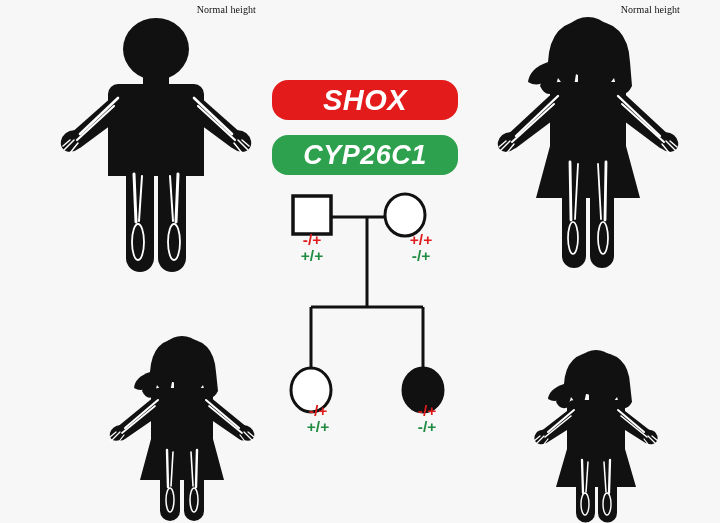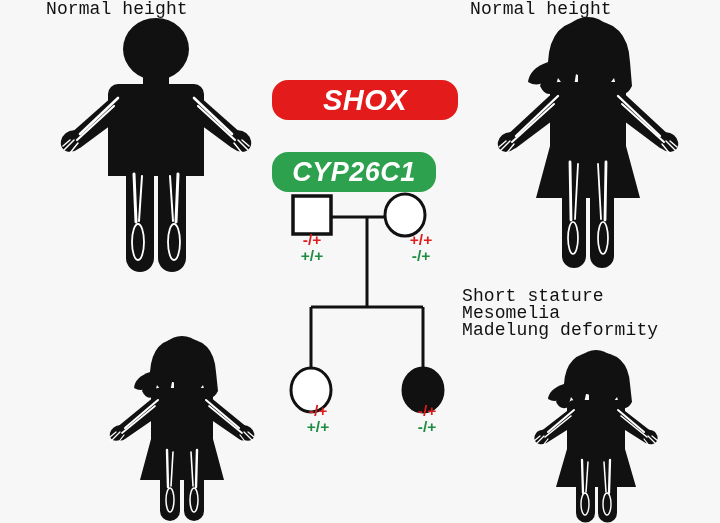--- a/index.html
+++ b/index.html
@@ -12,25 +12,25 @@
     width: 720px;
     height: 523px;
     background: #f7f7f7;
     overflow: hidden;
     font-family: "Liberation Sans", sans-serif;
   }
 
   
   .caption {
     position: absolute;
-    text-align: left;
+    text-align: right;
     color: #111111;
-    font-size: 18px;
+    font-size: 10px;
     line-height: 17px;
-    font-family: Liberation Mono, monospace;
+    font-family: Liberation Serif, serif;
     white-space: pre;
     letter-spacing: 0.1px;
   }
   #cap-father  { left:  46px; top:   1px; width: 210px; }
   #cap-mother  { left: 470px; top:   1px; width: 210px; }
   #cap-daughter1 { left:  46px; top: 292px; width: 230px; }
   #cap-daughter2 { left: 462px; top: 288px; width: 240px; }
 
   
   .gene-badge {
@@ -44,22 +44,22 @@
     font-weight: bold;
     font-family: "Liberation Sans", sans-serif;
     letter-spacing: 0.5px;
   }
   #gene-shox {
     left: 272px; top: 80px;
     width: 186px; height: 40px;
     font-size: 29px;
   }
   #gene-cyp26c1 {
-    left: 272px; top: 152px;
-    width: 164px; height: 40px;
+    left: 272px; top: 135px;
+    width: 186px; height: 40px;
     font-size: 27px;
   }
 
   
   #pedigree {
     position: absolute;
     left: 265px; top: 185px;
     width: 200px; height: 275px;
   }
 
@@ -249,23 +249,20 @@
       <path d="M152 100 L161 109 M156 100 L162 105 M148 103 L155 112" stroke-width="1.2"></path>
       <path d="M75 118 L76 155" stroke-width="2.4"></path>
       <path d="M81 120 L79 154" stroke-width="1.6"></path>
       <path d="M105 118 L104 155" stroke-width="2.4"></path>
       <path d="M99 120 L101 154" stroke-width="1.6"></path>
       <ellipse cx="78" cy="168" rx="4" ry="12" stroke-width="1.5"></ellipse>
       <ellipse cx="102" cy="168" rx="4" ry="12" stroke-width="1.5"></ellipse>
     </g>
   </svg>
 
-  <div class="caption" id="cap-daughter2">Short stature
-Mesomelia
-Madelung deformity</div>
 
   <svg class="figure" id="fig-daughter2" viewBox="0 0 180 177">
     <g fill="#111111">
       <path d="M58 38 q2 -32 32 -32 q32 0 34 32 l2 18 q-5 9 -12 5 l-3 -10
                q-5 8 -13 6 l-2 -9 h-16 l-2 9 q-8 2 -13 -6 l-3 10 q-7 4 -12 -5 z"></path>
       <path d="M58 38 q-15 5 -16 15 q8 5 15 -2 z"></path>
       <ellipse cx="90" cy="27" rx="22" ry="23"></ellipse>
       <rect x="83" y="46" width="15" height="11"></rect>
       <path d="M68 54 h44 a7 7 0 0 1 7 7 v42 l11 38 h-80 l11 -38 v-42 a7 7 0 0 1 7 -7 z"></path>
 

